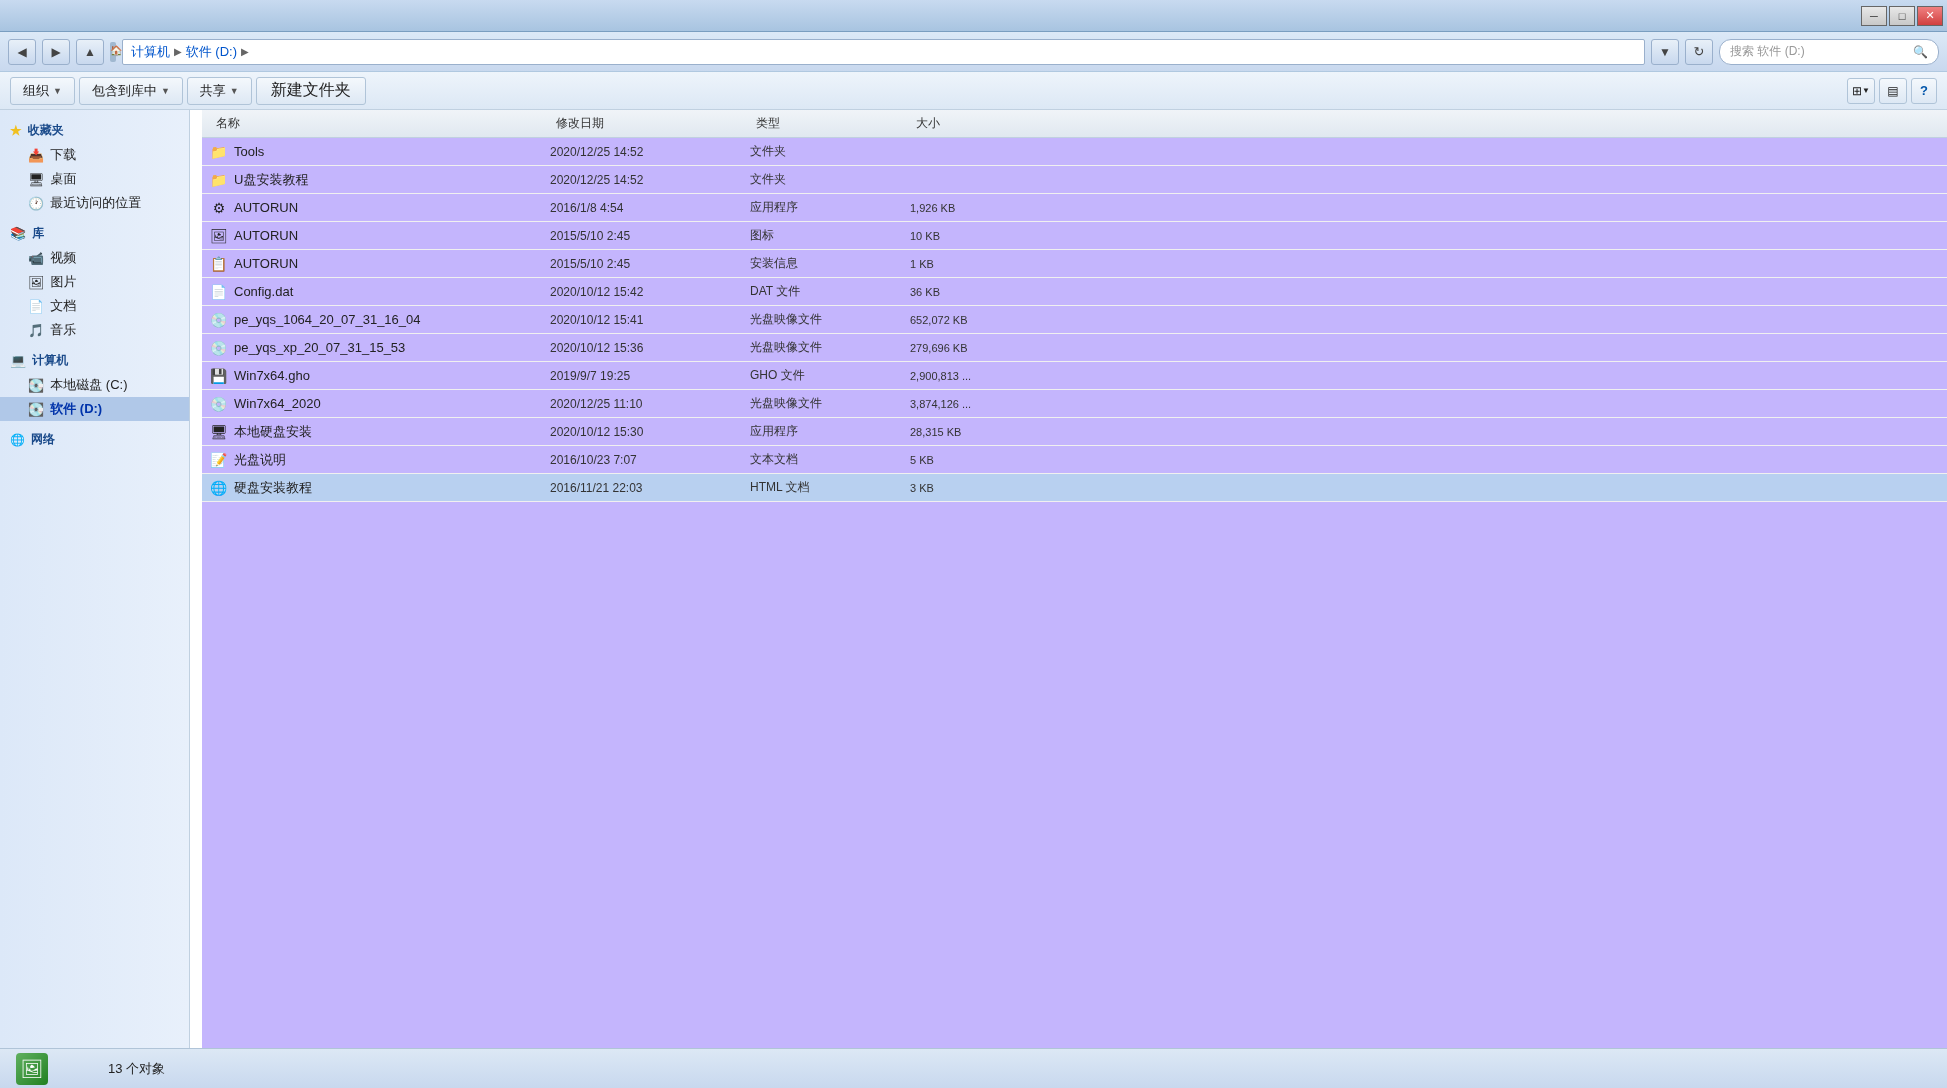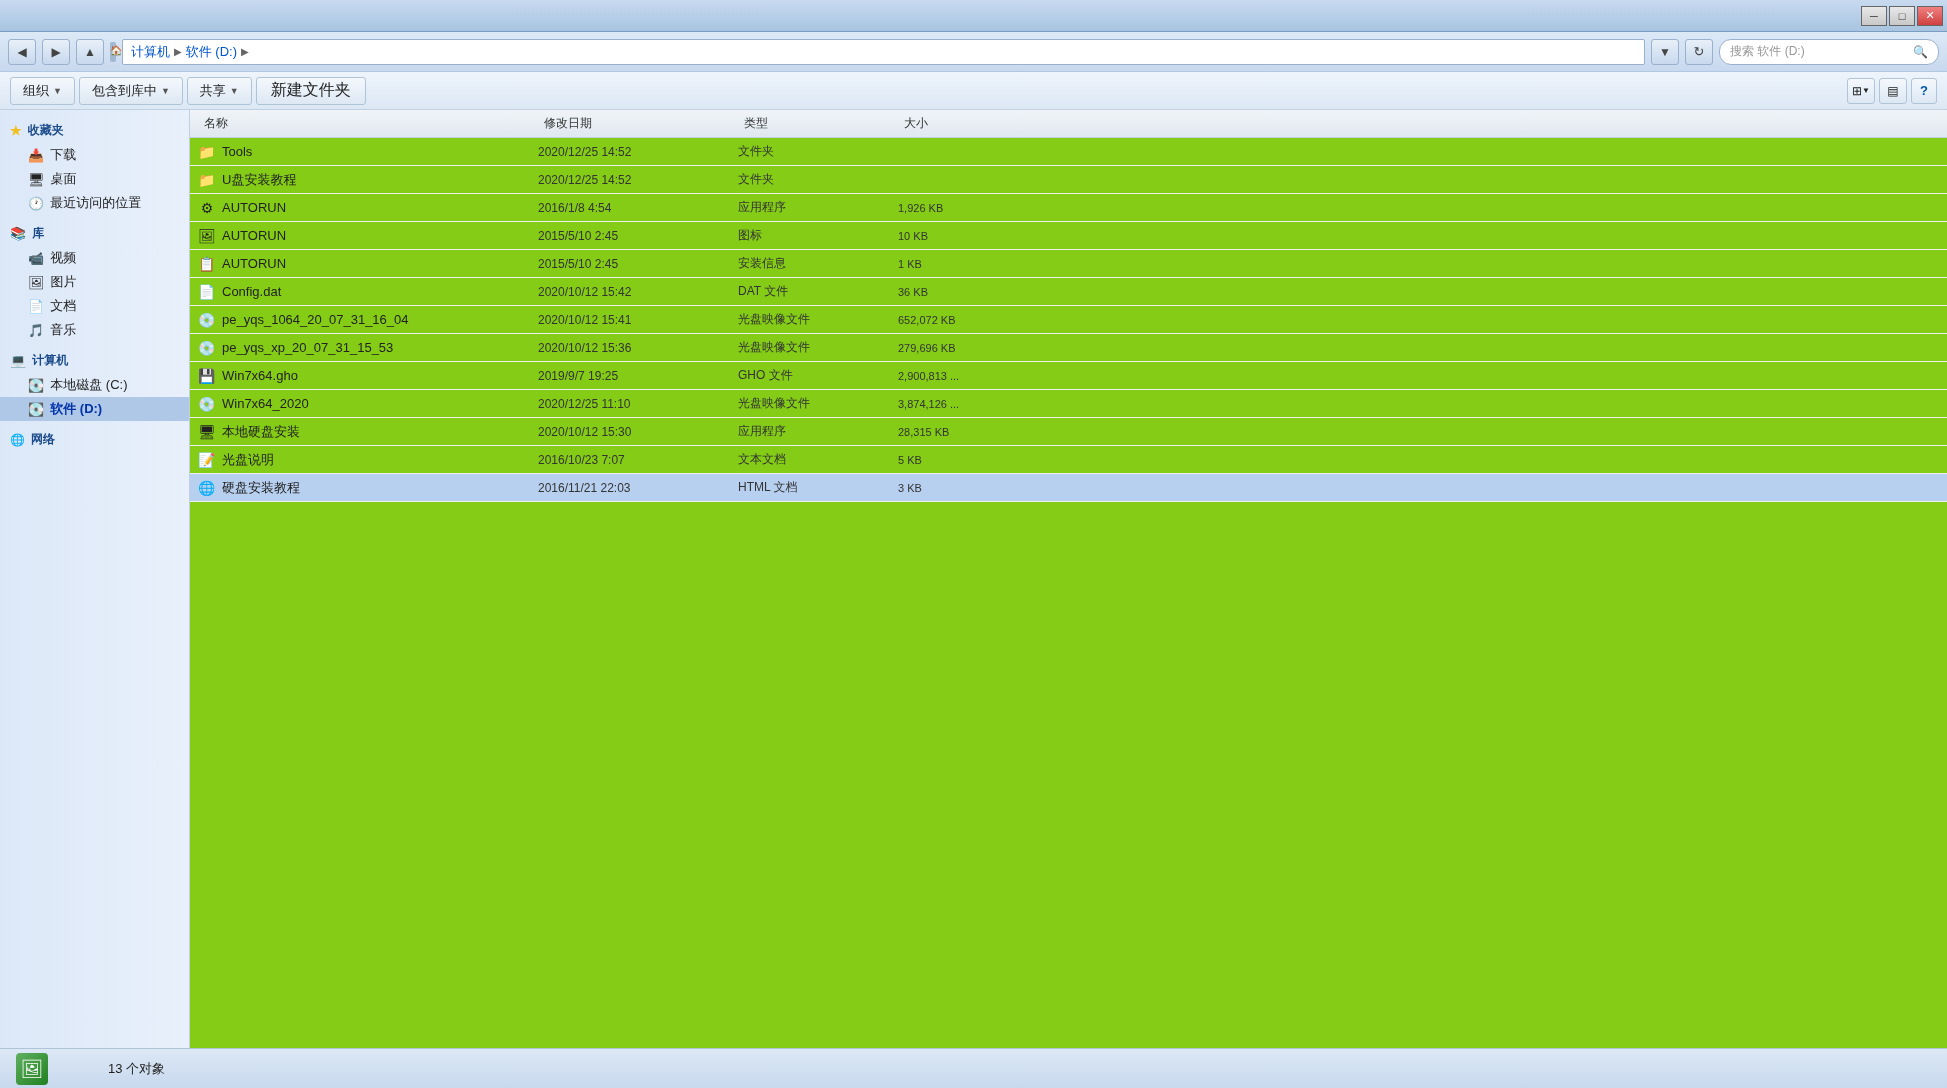--- a/index.html
+++ b/index.html
@@ -218,22 +218,23 @@
       font-weight: bold;
       color: #0033aa;
     }
     .sidebar-star { color: #f0c020; font-size: 13px; }
     .sidebar-library { color: #6080c0; font-size: 13px; }
     .sidebar-computer { color: #4070b0; font-size: 13px; }
 
     
     .file-area {
       flex: 1;
-      background: #84cc16;
+      background: #c4b5fd;
       overflow-y: auto;
+      margin-left: 12px;
     }
 
     
     .col-headers {
       display: flex;
       align-items: center;
       background: linear-gradient(to bottom, #f0f4f8, #e0e8f0);
       border-bottom: 1px solid #c0d0e0;
       height: 28px;
       padding: 0 8px;

